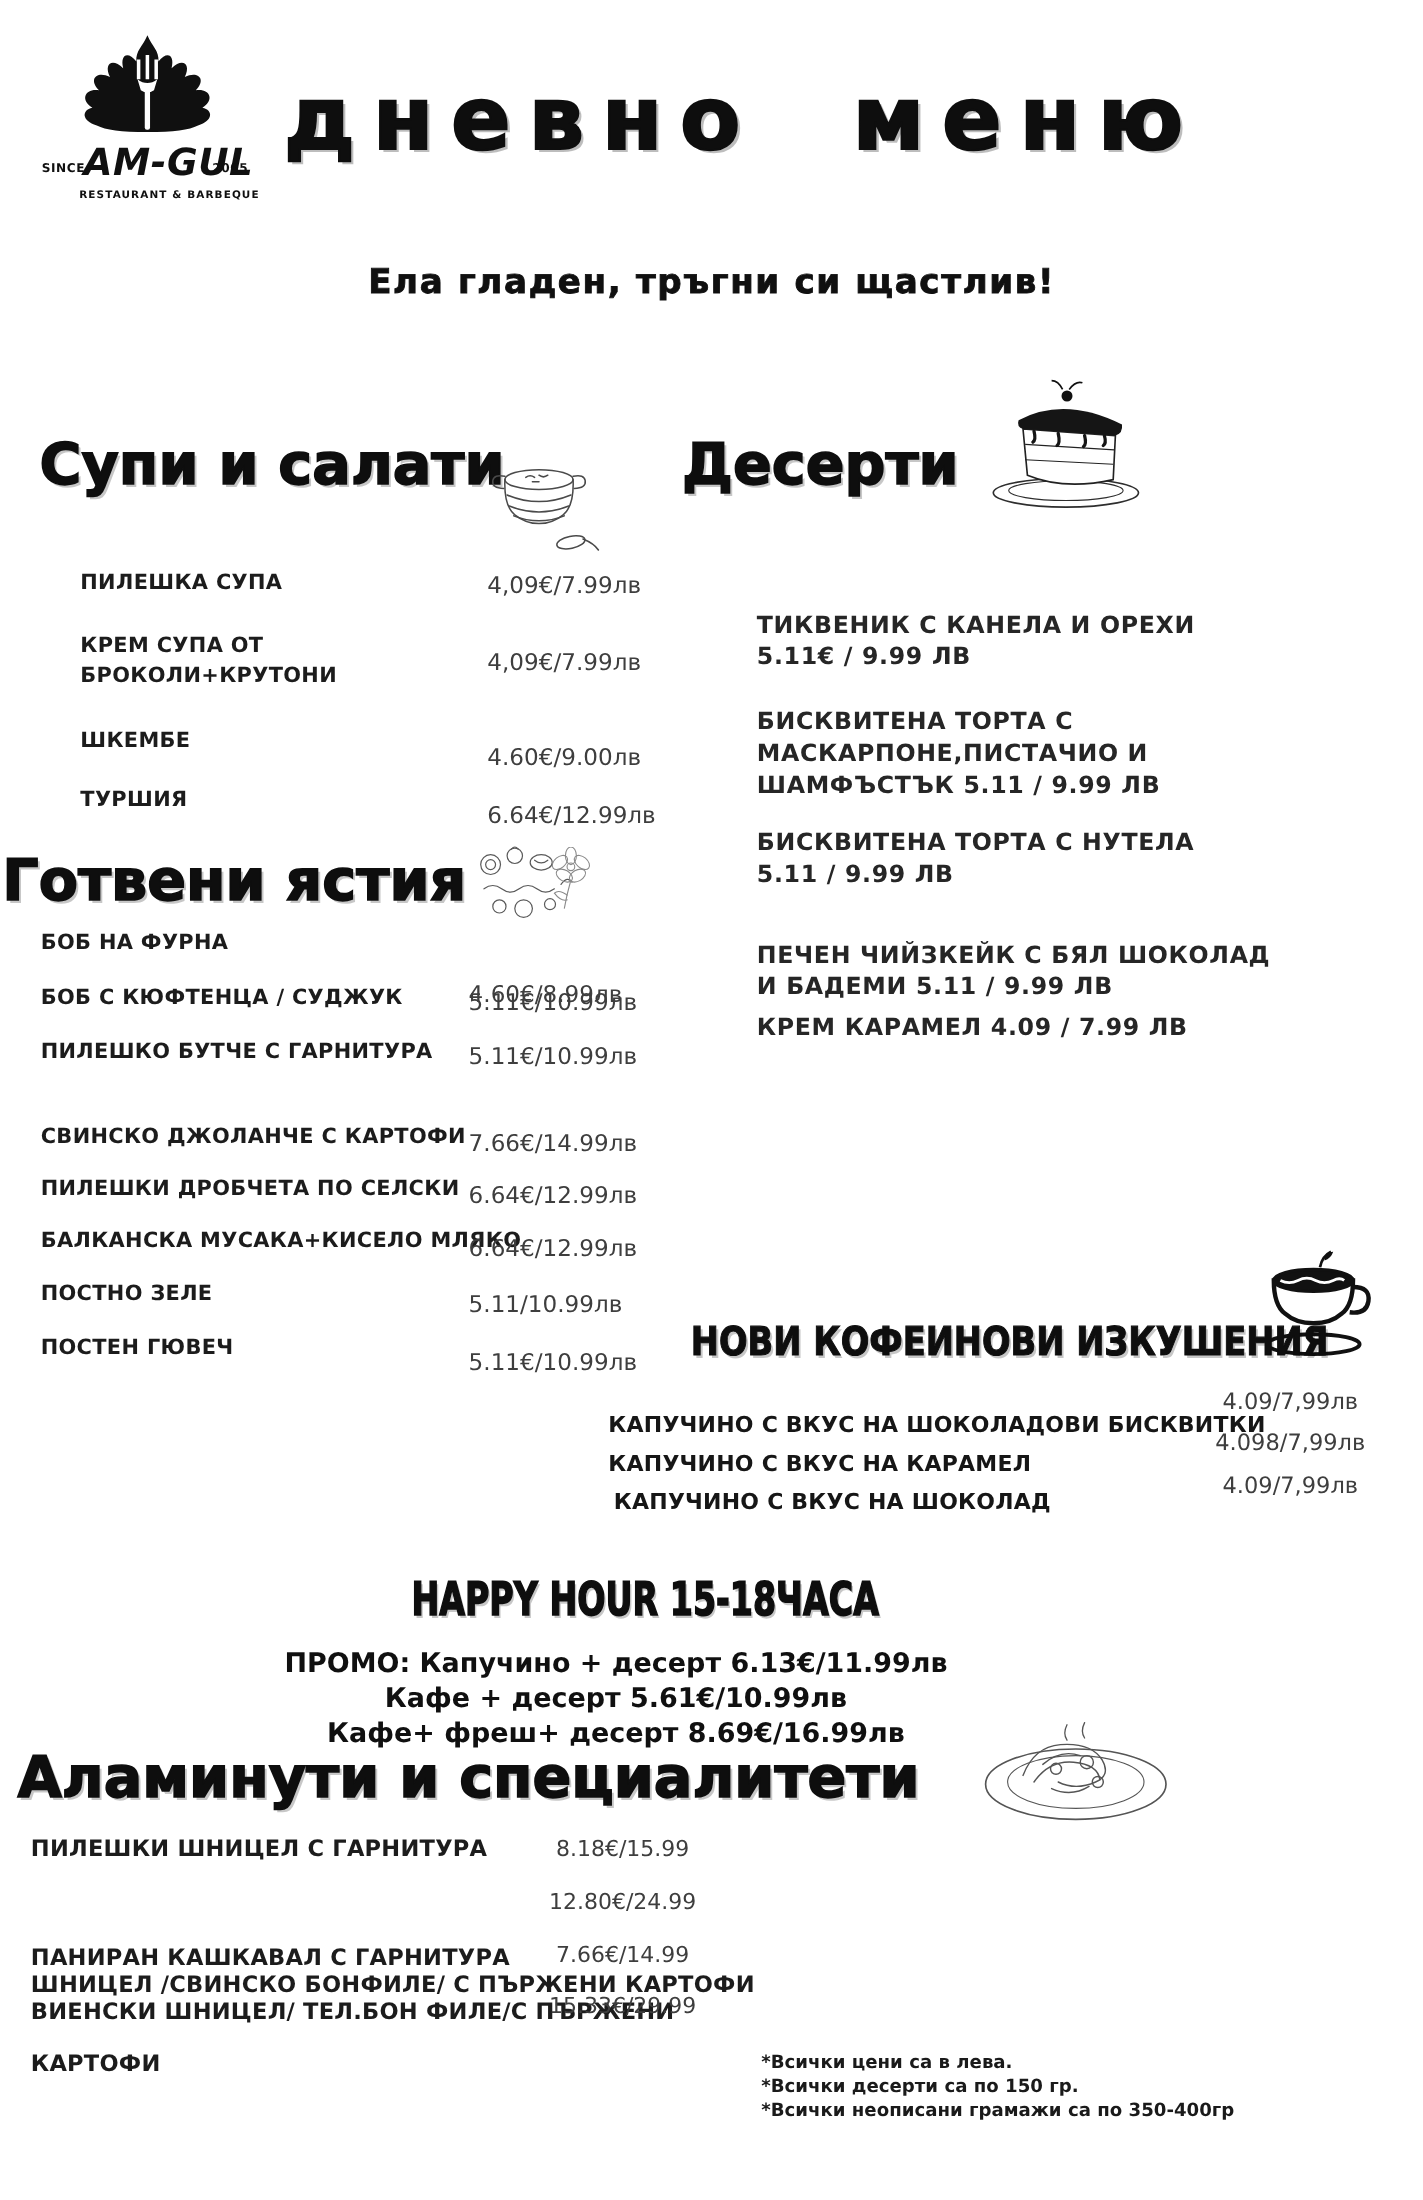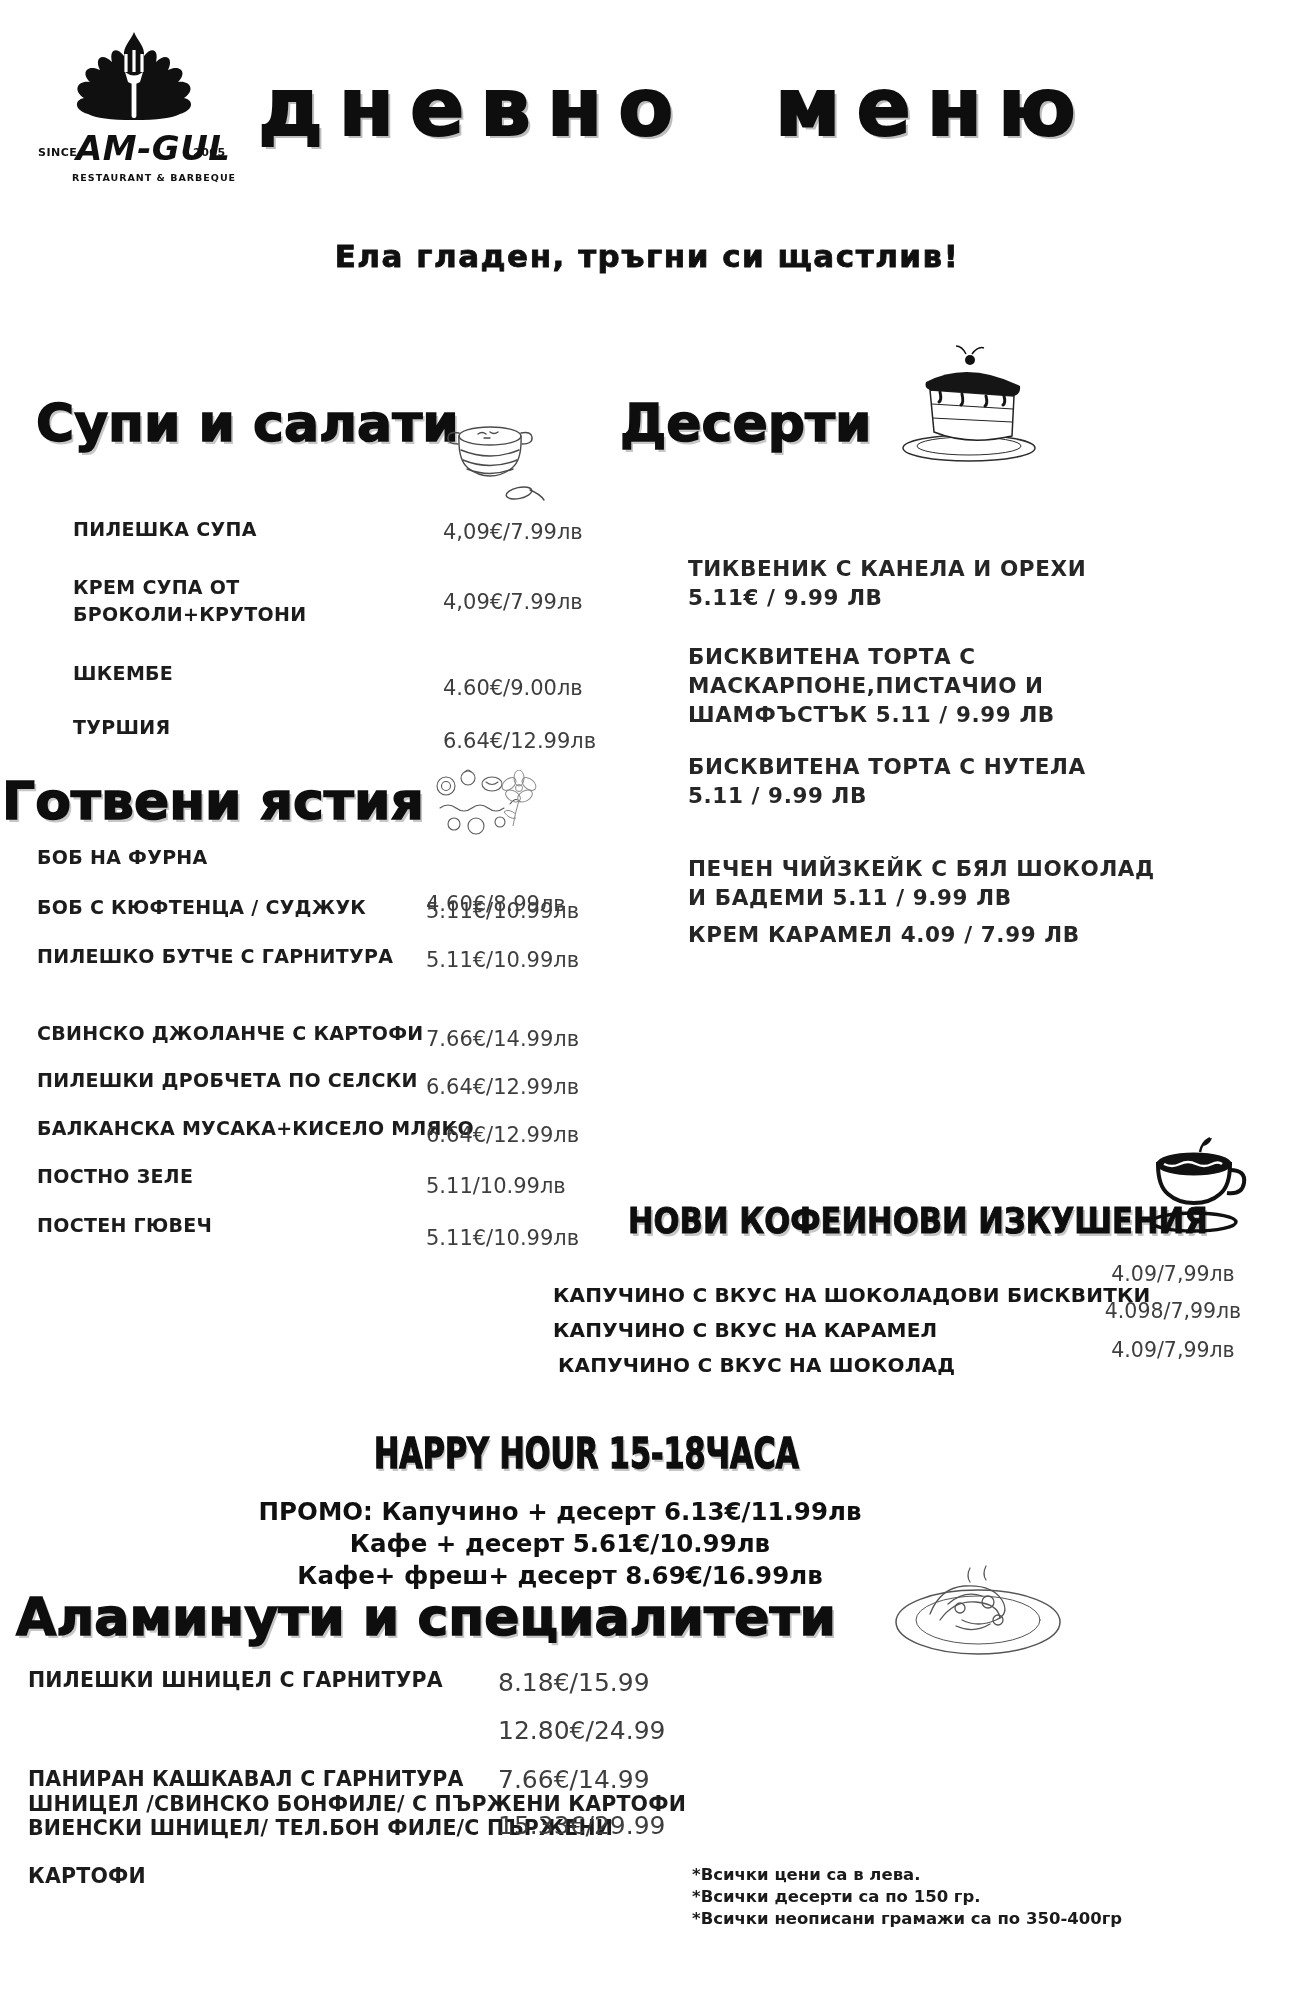--- a/index.html
+++ b/index.html
@@ -20,21 +20,21 @@
 
   
   .item{font-weight:700;color:#1c1c1c;font-size:19px;letter-spacing:.3px;white-space:nowrap;}
   .price{font-weight:400;color:#3e3e3e;font-size:21px;text-align:center;white-space:nowrap;}
   .dessert-line{font-weight:700;color:#262626;font-size:21.5px;letter-spacing:.6px;
                 line-height:29px;white-space:nowrap;}
   .coffee-item{font-weight:700;color:#161616;font-size:20px;letter-spacing:.2px;white-space:nowrap;}
   .coffee-price{font-weight:400;color:#3e3e3e;font-size:20.5px;text-align:center;white-space:nowrap;}
   .promo{font-weight:700;color:#101010;font-size:24.5px;line-height:32px;text-align:center;}
   .ala-item{font-weight:700;color:#1c1c1c;font-size:20.5px;letter-spacing:.2px;white-space:nowrap;}
-  .ala-price{font-weight:400;color:#3e3e3e;font-size:25px;text-align:center;white-space:nowrap;}
+  .ala-price{font-weight:400;color:#3e3e3e;font-size:20px;text-align:center;white-space:nowrap;}
   .foot{font-weight:700;color:#1a1a1a;font-size:16.5px;line-height:22px;white-space:nowrap;}
 
   
   .logo-small{font-weight:700;font-size:11px;color:#101010;letter-spacing:.5px;}
   .logo-name{font-weight:800;font-size:34px;color:#101010;letter-spacing:.5px;white-space:nowrap;font-style:italic;}
   .logo-sub{font-weight:700;font-size:9.5px;color:#101010;letter-spacing:1px;white-space:nowrap;}
   svg{display:block;}
 </style>
 </head>
 <body>

